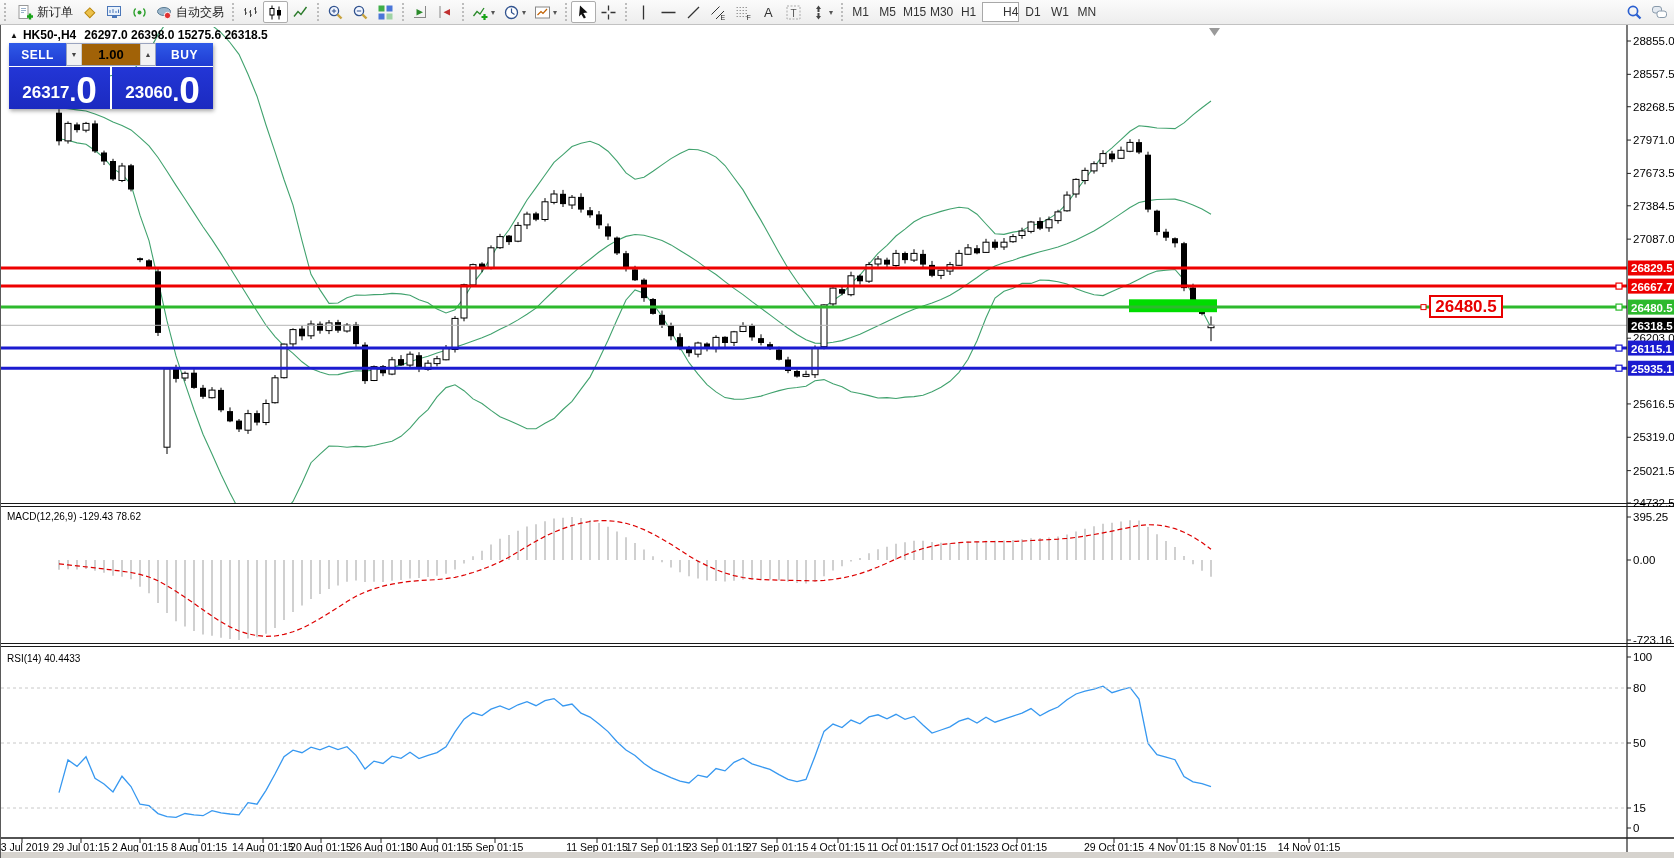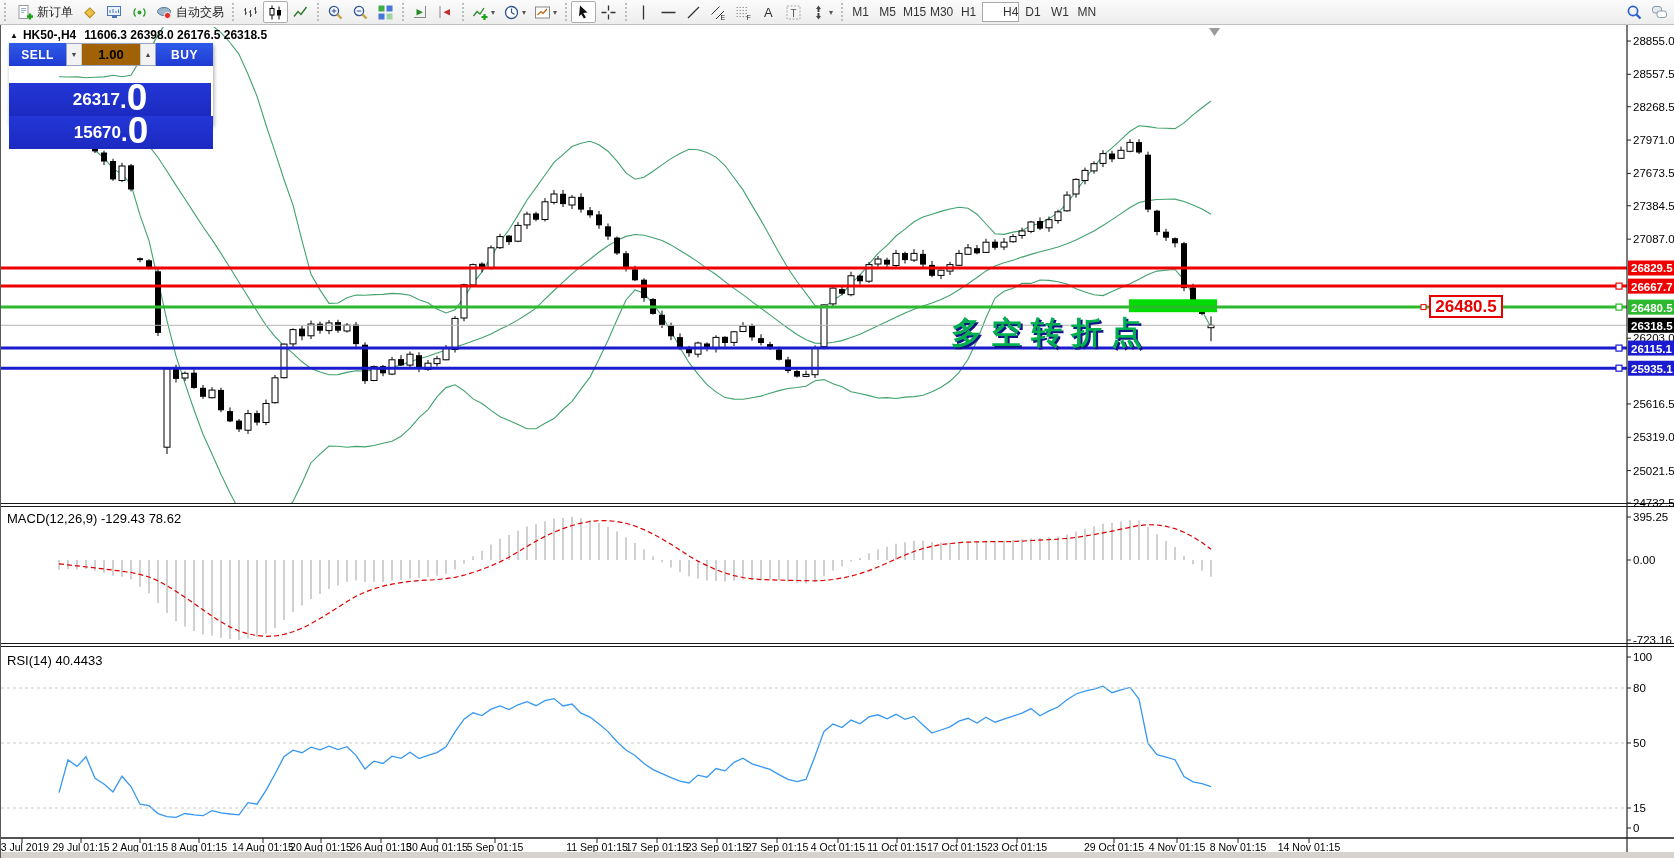--- a/index.html
+++ b/index.html
@@ -44,30 +44,30 @@
                   box-shadow:1px 2px 4px rgba(0,0,0,.35); font-weight:700;}
   .tw-top { display:flex; height:23px;justify-content:flex-end; }
   .tw-btn { width:57px; background:linear-gradient(#2f5ae8,#1f3bd2); color:#fff;
             display:flex; align-items:center; justify-content:center;
             font-size:12px; letter-spacing:.5px; }
   .tw-vol { flex:1; background:#a16207; border:1px solid #9aa4c0; display:flex; align-items:center; }
   .tw-step { width:15px; height:100%; display:flex; align-items:center; justify-content:center;
              font-size:7px; color:#444; background:#f2f2f2; }
   .tw-step.left { border-right:1px solid #ccc; } .tw-step.right { border-left:1px solid #ccc; }
   .tw-vol .v { flex:1; text-align:center; font-size:13px; color:#000; }
-  .tw-bot { display:flex; height:42px; margin-top:17px;flex-direction:column; }
+  .tw-bot { display:flex; height:42px; margin-top:1px; }
   .tw-price { flex:1; background:linear-gradient(#2336d6,#1b2ac0); color:#fff; display:flex;
               align-items:flex-end; justify-content:center; padding-bottom:3px; }
   .tw-price.sell { margin-right:2px; }
   .tw-price .num { font-size:17px; font-weight:700; line-height:26px; }
   .tw-price .dot { font-size:24px; font-weight:700; line-height:26px; }
   .tw-price .big { font-size:37px; font-weight:600; line-height:30px; }
 
   
-  .ind-label { position:absolute; left:6px; font-size:13px; color:#000; z-index:5; white-space:nowrap; }
+  .ind-label { position:absolute; left:6px; font-size:10px; color:#000; z-index:5; white-space:nowrap; }
 
   
   #price-box { position:absolute; left:1428px; top:270px; width:74px; height:23px; z-index:5;
                border:2px solid #e80000; background:#fff; color:#e80000;
                font-size:17px; font-weight:700; display:flex; align-items:center; justify-content:center; }
   #annotation { position:absolute; left:950px; top:287px; z-index:4;
                 font-size:31px; font-weight:700; letter-spacing:9px; color:#00b050;
                 text-shadow:2px 2px 0 #141488; white-space:nowrap; }
 </style>
 </head>
@@ -850,52 +850,51 @@
         <text x="1176" y="851" font-family="&quot;Liberation Sans&quot;,sans-serif" font-size="10.5px" fill="#000" text-anchor="middle">4 Nov 01:15</text>
         <line x1="1237" y1="838" x2="1237" y2="843" stroke="#222"></line>
         <text x="1237" y="851" font-family="&quot;Liberation Sans&quot;,sans-serif" font-size="10.5px" fill="#000" text-anchor="middle">8 Nov 01:15</text>
         <line x1="1308" y1="838" x2="1308" y2="843" stroke="#222"></line>
         <text x="1308" y="851" font-family="&quot;Liberation Sans&quot;,sans-serif" font-size="10.5px" fill="#000" text-anchor="middle">14 Nov 01:15</text>
       </svg>
 
     <div id="title-row">
       <span class="tri">▲</span>
       <span>HK50-,H4</span>
-      <span class="ohlc">11606.3 26398.0 26176.5 26318.5</span>
+      <span class="ohlc">26297.0 26398.0 15275.6 26318.5</span>
     </div>
 
     <div id="trade-widget">
       <div class="tw-top">
         <div class="tw-btn">SELL</div>
         <div class="tw-vol">
           <div class="tw-step left">▼</div>
           <div class="v">1.00</div>
           <div class="tw-step right">▲</div>
         </div>
         <div class="tw-btn">BUY</div>
       </div>
       <div class="tw-bot">
         <div class="tw-price sell">
           <span class="num">26317</span>
             <span class="dot">.</span>
             <span class="big">0</span>
         </div>
         <div class="tw-price">
-          <span class="num">15670</span>
+          <span class="num">23060</span>
             <span class="dot">.</span>
             <span class="big">0</span>
         </div>
       </div>
     </div>
 
     <div class="ind-label" style="top:486px">
       <span>MACD(12,26,9)</span> <span>-129.43 78.62</span>
     </div>
     <div class="ind-label" style="top:628px">
       <span>RSI(14) 40.4433</span>
     </div>
 
     <div id="price-box">26480.5</div>
-    <div id="annotation">多空转折点</div>
 
     <div id="bottom-strip"></div>
   </div>
 </div>
 
 </body></html>

